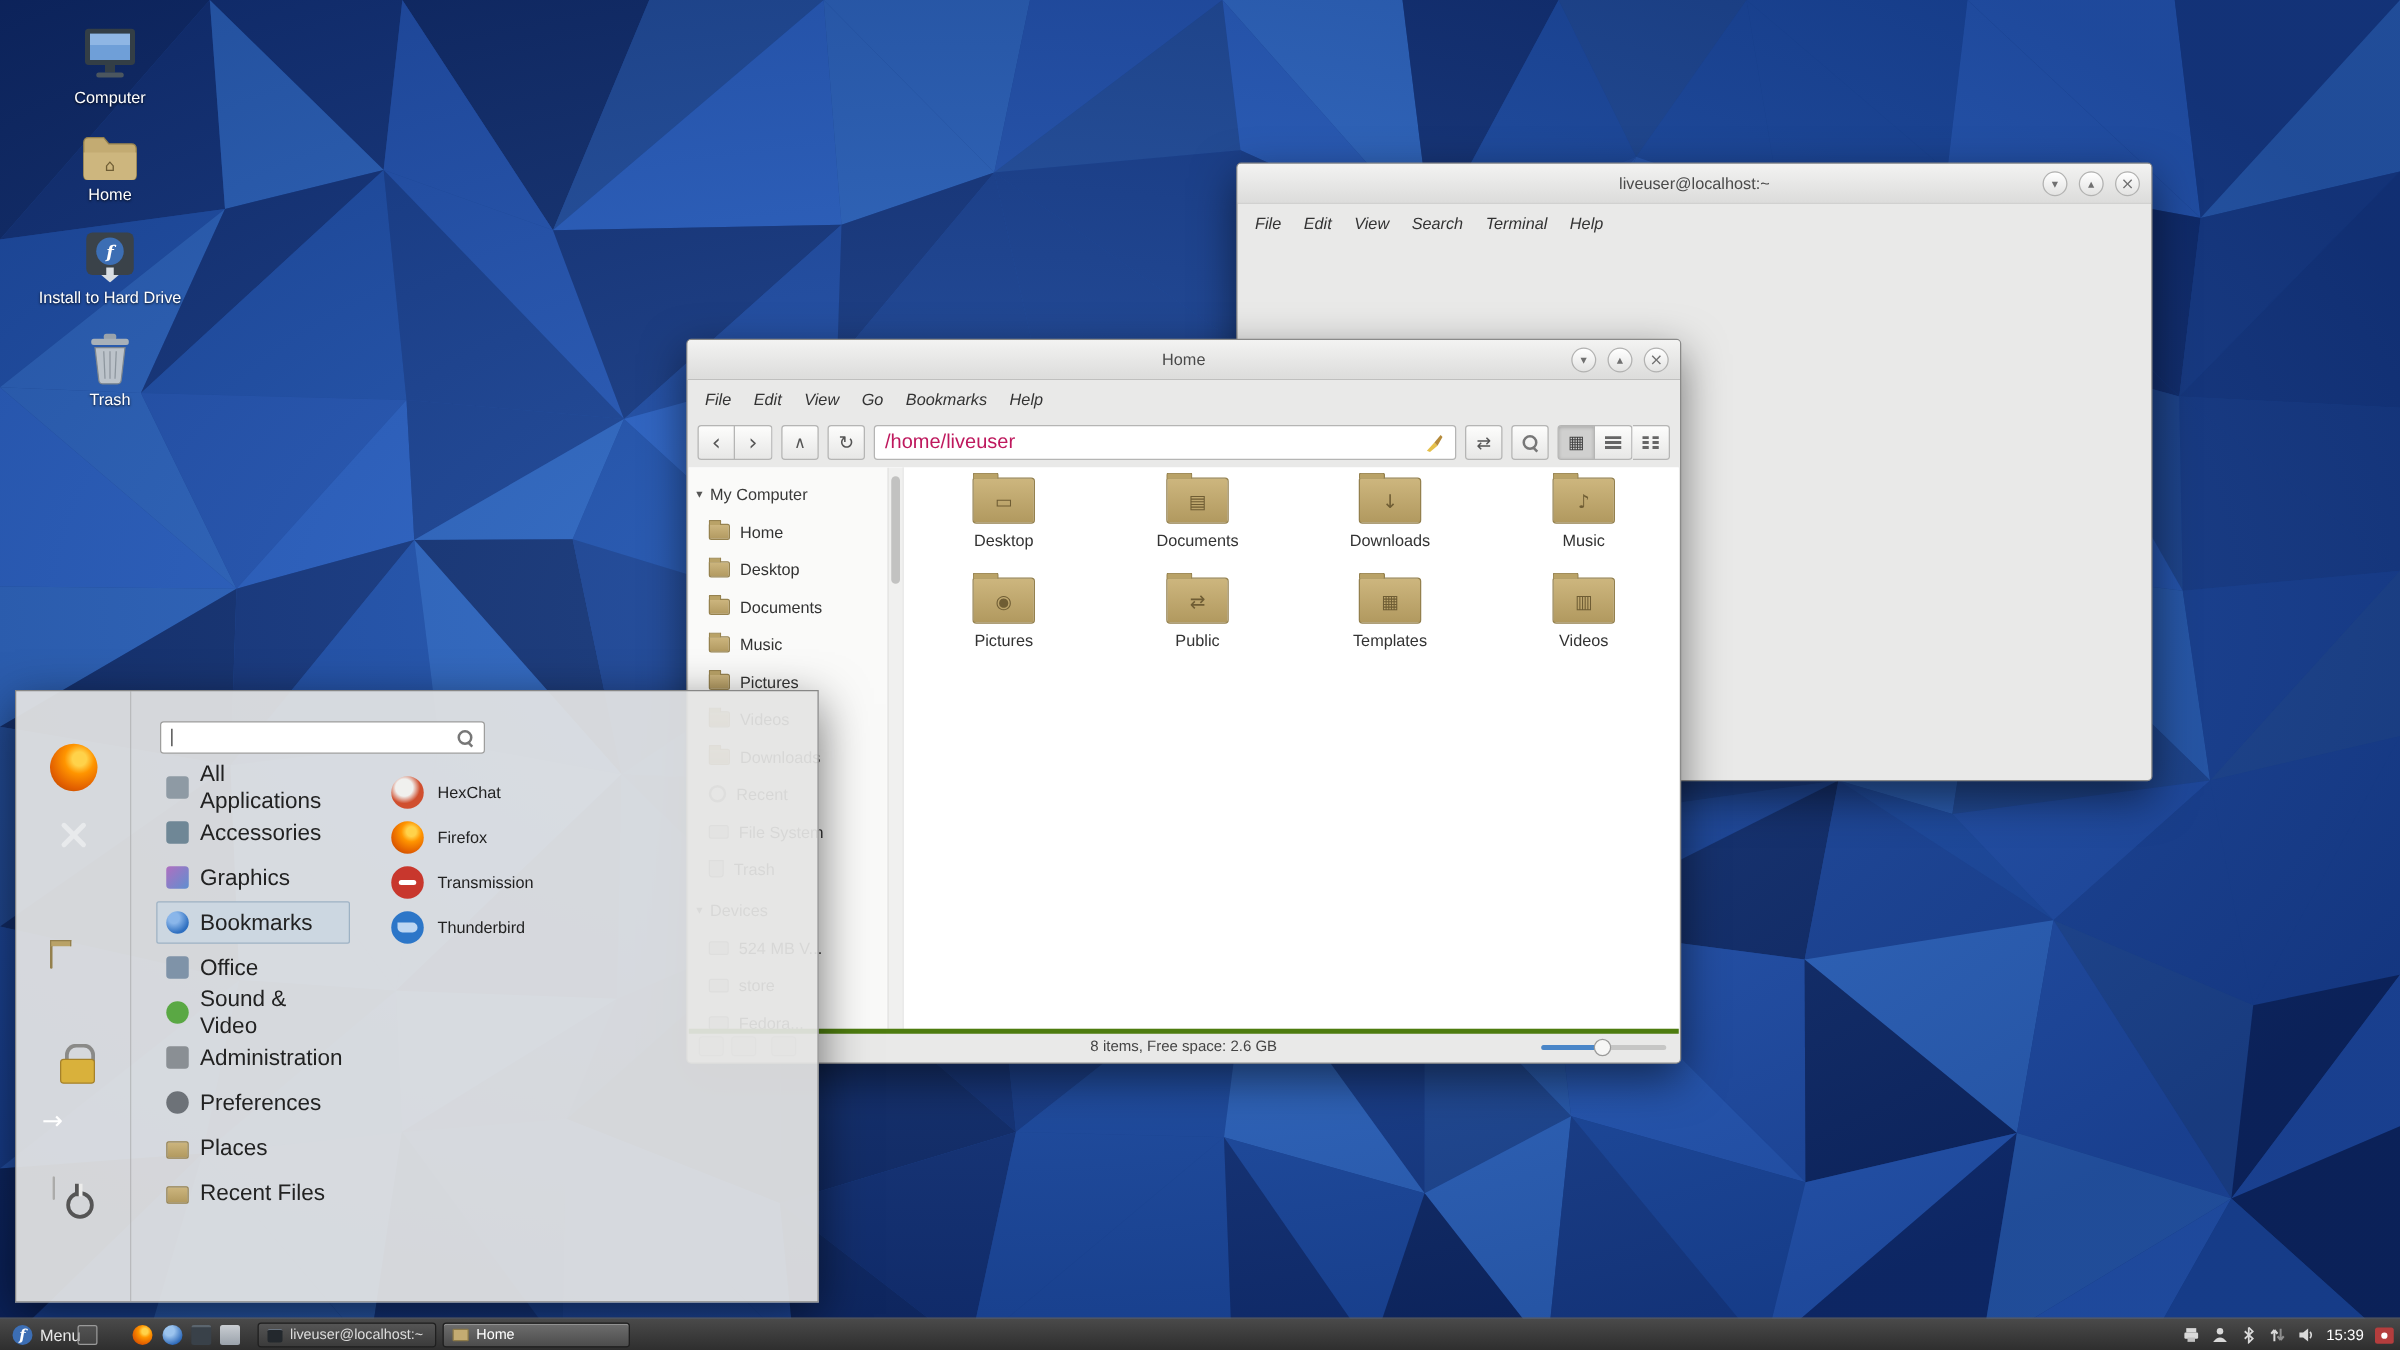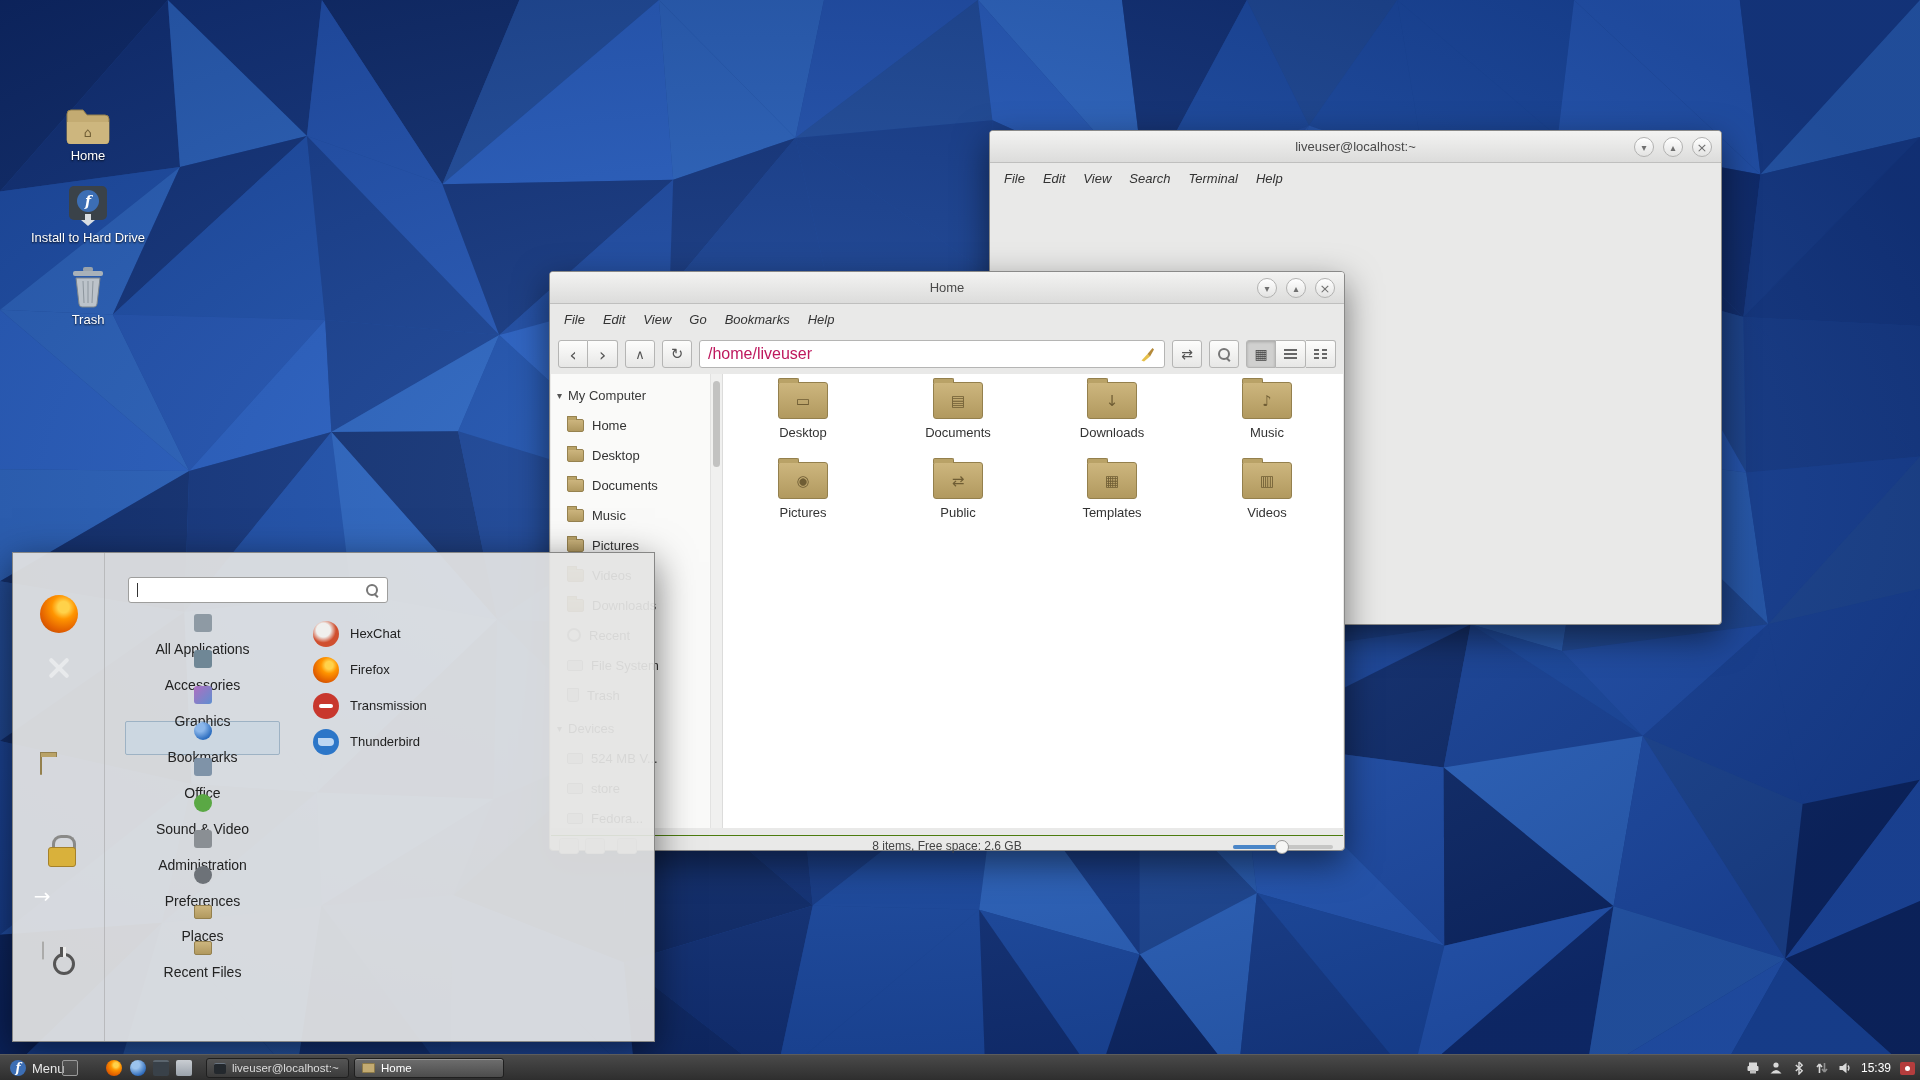--- a/index.html
+++ b/index.html
@@ -105,22 +105,22 @@
   .fm-main { flex:1; position:relative; background:#fff; }
   .file { position:absolute; width:140px; text-align:center; cursor:pointer; }
   .folder { width:50px; height:37px; margin:0 auto; position:relative;
     background:linear-gradient(#cdb67e,#b1995f); border:1px solid #94804d; border-radius:2px 3px 3px 3px; }
   .folder::before { content:""; position:absolute; top:-5px; left:-1px; width:19px; height:4px;
     background:#b9a267; border:1px solid #94804d; border-bottom:none; border-radius:2px 2px 0 0; }
   .emblem { position:absolute; inset:0; display:flex; align-items:center; justify-content:center;
     color:#6f5d34; font-size:15px; font-family:"DejaVu Sans", sans-serif; }
   .fname { margin-top:6px; font-size:13px; color:#333; }
 
-  .fm-status { position:absolute; left:1px; right:1px; bottom:1px; height:14px;
-    background:#e9e9e8; border-top:1px solid #4d7c0f; }
+  .fm-status { position:absolute; left:1px; right:1px; bottom:1px; height:26px;
+    background:#e9e9e8; border-top:4px solid #4d7c0f; }
   .status-text { position:absolute; left:0; right:0; top:3px; text-align:center;
     font-size:12px; color:#444; }
   .sbtn { position:absolute; top:2px; width:20px; height:16px; border:1px solid #bcbcbb;
     background:#e2e2e1; border-radius:3px; }
   .zoom-track { position:absolute; right:10px; top:9px; width:100px; height:4px;
     background:#c6c6c5; border-radius:2px; }
   .zoom-fill { width:47%; height:100%; background:#4a86c8; border-radius:2px; }
   .zoom-handle { position:absolute; left:42px; top:-5px; width:14px; height:14px;
     border-radius:50%; background:#f6f6f5; border:1px solid #98
 98a0; border:1px solid #9a9a99; }
@@ -162,21 +162,21 @@
 
   .menu-search { position:absolute; left:115px; top:24px; width:260px; height:26px;
     background:#fff; border:1px solid #9e9e9d; border-radius:3px;
     display:flex; align-items:center; padding:0 8px; gap:6px; }
   .menu-search input { flex:1; border:none; outline:none; background:transparent; font-size:13px;
     font-family:"Liberation Sans", sans-serif; }
   .search-caret { width:1px; height:14px; background:#333; }
 
   .cats { position:absolute; left:112px; top:60px; width:155px; }
   .crow { height:34px; margin-bottom:2px; display:flex; align-items:center; gap:9px;
-    padding:0 7px; font-size:14px; color:#222; cursor:pointer; border:1px solid transparent;flex-direction:column; }
+    padding:0 7px; font-size:18px; color:#222; cursor:pointer; border:1px solid transparent; }
   .crow.selected { background:#ccd7e1; border:1px solid #9db2c4; border-radius:2px; }
   .cicon { width:18px; height:18px; border-radius:3px; flex:0 0 auto; }
   .ci-all { background:#8e9aa4; }
   .ci-acc { background:#6f8796; }
   .ci-gfx { background:linear-gradient(135deg,#b06fc0,#5e8fd0); }
   .ci-net { border-radius:50%; background:radial-gradient(circle at 34% 30%, #8ab6ea 0 25%, #2e6fc0 70%); }
   .ci-off { background:#7f93a8; }
   .ci-snd { background:#5aa844; border-radius:50%; }
   .ci-adm { background:#8a8f94; }
   .ci-pref { background:#6d7278; border-radius:50%; }
@@ -397,20 +397,30 @@
       <polygon points="1256.9,893.0 1411.5,1080.0 1237.8,1080.0" fill="#1a4496"></polygon>
       <polygon points="1444.4,945.8 1613.5,906.3 1411.5,1080.0" fill="#2a63c8"></polygon>
       <polygon points="1613.5,906.3 1585.0,1080.0 1411.5,1080.0" fill="#12337a"></polygon>
       <polygon points="1613.5,906.3 1785.1,958.7 1585.0,1080.0" fill="#2d68c4"></polygon>
       <polygon points="1785.1,958.7 1716.7,1080.0 1585.0,1080.0" fill="#2a63c8"></polygon>
       <polygon points="1785.1,958.7 1920.0,901.0 1920.0,1080.0" fill="#0f2c6b"></polygon>
       <polygon points="1785.1,958.7 1920.0,1080.0 1716.7,1080.0" fill="#1e51ad"></polygon>
     </svg>
   <div class="wp-light"></div>
 
+  <div class="dicon" style="top:22px">
+    <svg width="48" height="44" viewBox="0 0 48 44">
+      <rect x="4" y="1" width="40" height="29" rx="3" fill="#333e46"></rect>
+      <rect x="8" y="5" width="32" height="21" fill="#6f9fd8"></rect>
+      <rect x="8" y="5" width="32" height="9" fill="#8fb6e4"></rect>
+      <rect x="20" y="30" width="8" height="6" fill="#333e46"></rect>
+      <rect x="13" y="36" width="22" height="4" rx="2" fill="#4b565f"></rect>
+    </svg>
+    <div class="dlabel">Computer</div>
+  </div>
 
   <div class="dicon" style="top:106px">
     <svg width="46" height="38" viewBox="0 0 46 38">
       <path d="M2 8 q0-4 4-4 h12 l4 5 h18 q4 0 4 4 v21 q0 4-4 4 H6 q-4 0-4-4 Z" fill="#c3ab72" stroke="#94804d"></path>
       <path d="M2 16 h42 v18 q0 4-4 4 H6 q-4 0-4-4 Z" fill="#cdb67e"></path>
       <text x="23" y="31" text-anchor="middle" font-size="13" fill="#6f5d34" font-family="DejaVu Sans">⌂</text>
     </svg>
     <div class="dlabel">Home</div>
   </div>
 

